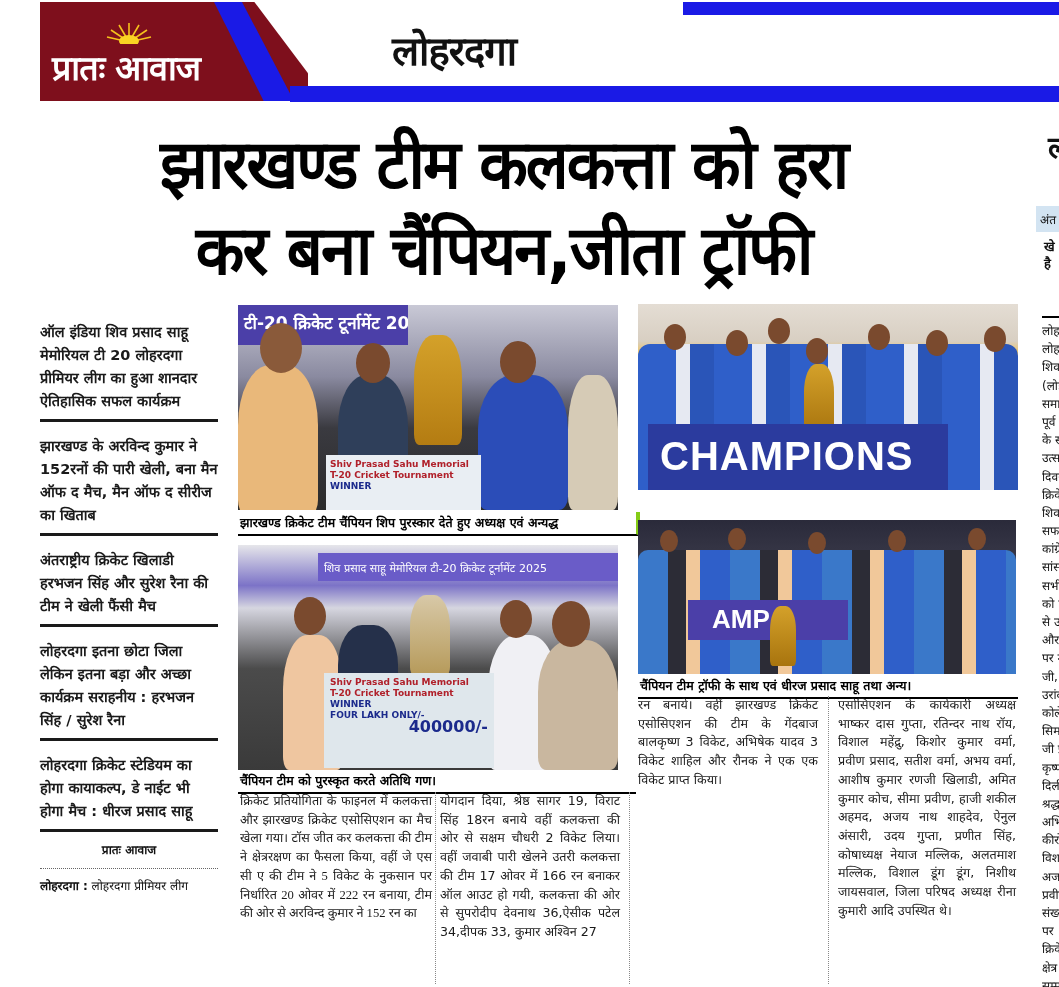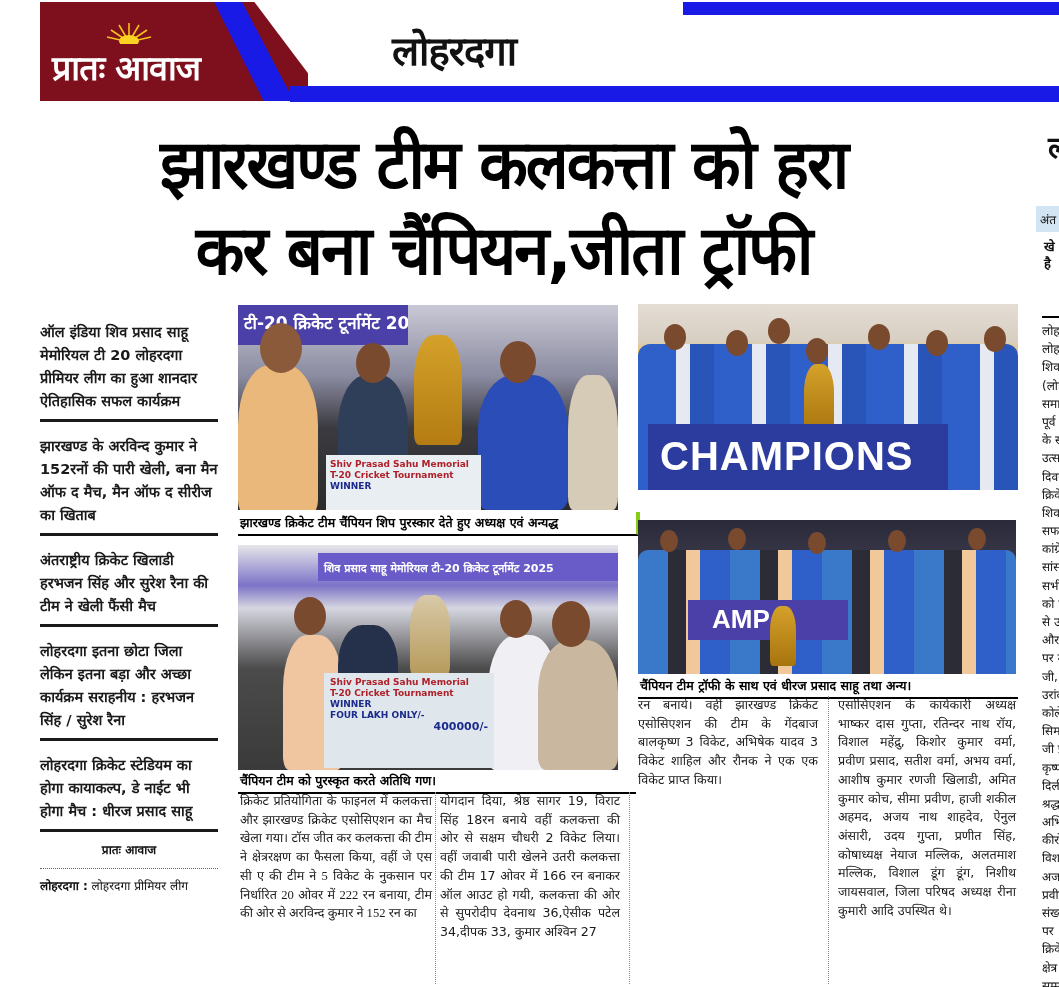--- a/index.html
+++ b/index.html
@@ -114,35 +114,35 @@
   <div style="position:absolute;left:176px;top:30px;width:48px;height:110px;background:linear-gradient(180deg,#d4a12a,#b47c12);border-radius:40% 40% 10% 10%;"></div>
   <div style="position:absolute;left:88px;top:150px;width:155px;height:55px;background:#e9eef3;padding:4px;font-size:9px;line-height:11px;color:#b0202a;font-weight:bold;">
     <div>Shiv Prasad Sahu Memorial</div>
     <div>T-20 Cricket Tournament</div>
     <div style="color:#1b2a8c;">WINNER</div>
   </div>
 </div>
 <div class="caption caption-1">झारखण्ड क्रिकेट टीम चैंपियन शिप पुरस्कार देते हुए अध्यक्ष एवं अन्यद्ध</div>
 
 <div class="photo photo-2">
-  <div class="banner" style="left:80px;top:8px;width:300px;height:28px;background:#6a5cc8;color:#fff;font-size:11px;font-weight:bold;padding:7px 0 0 6px;white-space:nowrap;overflow:hidden;">शिव प्रसाद साहू मेमोरियल टी-20 क्रिकेट टूर्नामेंट 2025</div>
+  <div class="banner" style="left:80px;top:8px;width:300px;height:28px;background:#6a5cc8;color:#fff;font-size:11px;font-weight:normal;padding:7px 0 0 6px;white-space:nowrap;overflow:hidden;">शिव प्रसाद साहू मेमोरियल टी-20 क्रिकेट टूर्नामेंट 2025</div>
   <div class="crowd-person" style="left:45px;top:90px;width:60px;height:135px;background:#efc6a0;"></div>
   <div class="head" style="left:56px;top:52px;width:32px;height:38px;"></div>
   <div class="crowd-person" style="left:100px;top:80px;width:60px;height:100px;background:#25304a;"></div>
   <div class="crowd-person" style="left:250px;top:90px;width:70px;height:135px;background:#f0f0f4;"></div>
   <div class="head" style="left:262px;top:55px;width:32px;height:38px;"></div>
   <div class="crowd-person" style="left:300px;top:95px;width:80px;height:130px;background:#c9b79f;"></div>
   <div class="head" style="left:314px;top:56px;width:38px;height:46px;"></div>
   <div style="position:absolute;left:172px;top:50px;width:40px;height:80px;background:linear-gradient(180deg,#d8c9a8,#b69a5a);border-radius:40% 40% 10% 10%;"></div>
   <div style="position:absolute;left:86px;top:128px;width:170px;height:95px;background:#dfe7ec;padding:4px 6px;font-size:9px;line-height:11px;color:#b0202a;font-weight:bold;">
     <div>Shiv Prasad Sahu Memorial</div>
     <div>T-20 Cricket Tournament</div>
     <div style="color:#1b2a8c;">WINNER</div>
     <div style="color:#1b2a8c;">FOUR LAKH ONLY/-</div>
-    <div style="color:#1b2a8c;text-align:right;font-size:11px;">400000/-</div>
+    <div style="color:#1b2a8c;text-align:right;font-size:16px;">400000/-</div>
   </div>
 </div>
 <div class="caption caption-2">चैंपियन टीम को पुरस्कृत करते अतिथि गण।</div>
 
 <div class="photo photo-3">
   <div class="crowd-person" style="left:0;top:40px;width:380px;height:146px;background:repeating-linear-gradient(90deg,#2f5fc9 0 38px,#e6e9f2 38px 52px,#2a55b8 52px 76px);border-radius:12px 12px 0 0;"></div>
   <div class="head" style="left:26px;top:20px;width:22px;height:26px;"></div>
   <div class="head" style="left:88px;top:26px;width:22px;height:26px;"></div>
   <div class="head" style="left:130px;top:14px;width:22px;height:26px;"></div>
   <div class="head" style="left:168px;top:34px;width:22px;height:26px;"></div>

